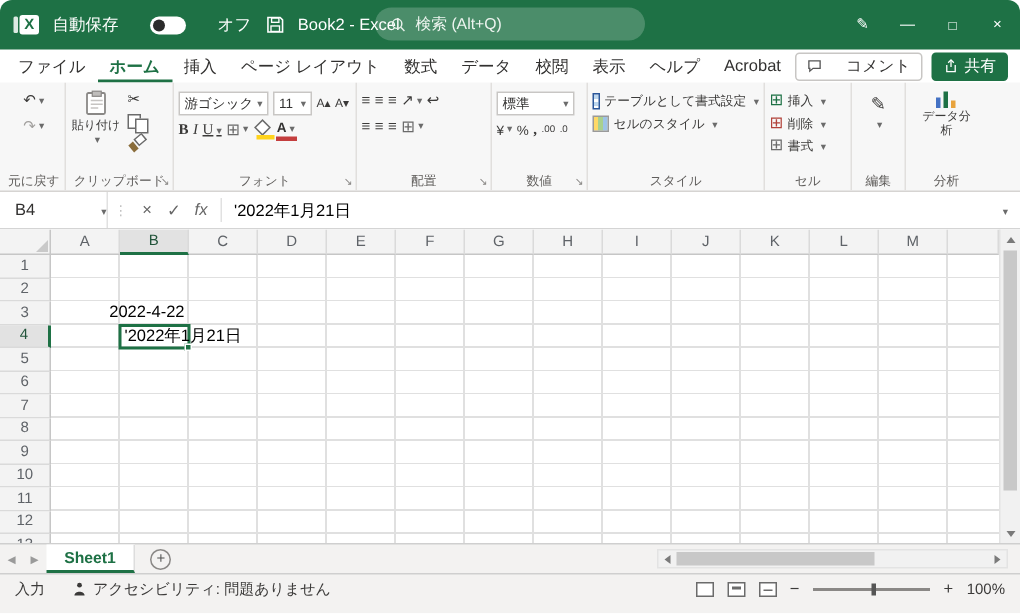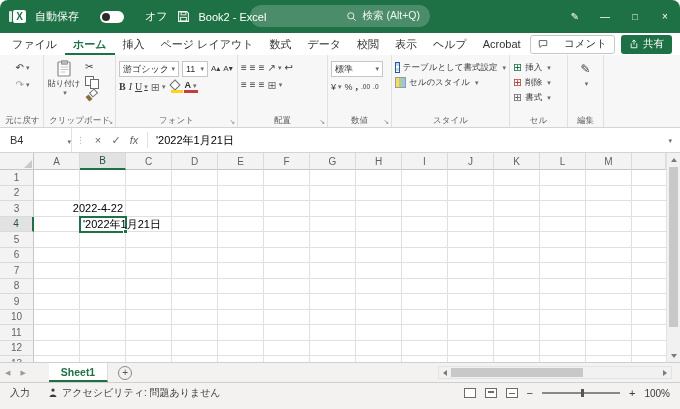--- a/index.html
+++ b/index.html
@@ -17,21 +17,21 @@
              display:flex; align-items:center; justify-content:center; border-radius:2px; margin-left:4px; }
   .xlogo::before { content:""; position:absolute; left:0; top:3px; width:3px; height:11px;
                    background:rgba(255,255,255,.85); border-radius:1px; }
   .autosave { display:flex; align-items:center; gap:21px; }
   .toggle { width:24px; height:12px; background:#fff; border-radius:7px; position:relative; display:inline-block; }
   .knob { position:absolute; left:2px; top:2px; width:8px; height:8px; border-radius:50%; background:#2b2b2b; }
   .tb-save svg { display:block; }
   .doctitle { color:#fff; }
   .search { position:absolute; left:50%; top:5px; transform:translateX(-50%); width:180px; height:22px;
             background:rgba(255,255,255,.20); border-radius:11px; display:flex; align-items:center;
-            gap:6px; padding:0 10px; color:#eef5f0; font-size:10.5px;justify-content:flex-end; }
+            gap:6px; padding:0 10px; color:#eef5f0; font-size:10.5px; }
   .tb-right { margin-left:auto; display:flex; align-items:center; height:100%; }
   .tbbtn { width:30px; height:100%; display:flex; align-items:center; justify-content:center;
            font-size:10px; color:#fff; }
   .tbbtn.max { font-size:9px; }
 
   
   .tabrow { height:22px; background:#fff; display:flex; align-items:stretch; flex:0 0 22px; }
   .tabs { display:flex; align-items:stretch; padding-left:4px; }
   .tab { padding:0 8px; font-size:11px; color:#323130; display:flex; align-items:center; }
   .tab.active { color:#1E7145; font-weight:bold; box-shadow:inset 0 -2px 0 #1E7145; }
@@ -131,21 +131,21 @@
        border-left:3px solid transparent; border-right:3px solid transparent; border-bottom:4px solid #7a7a7a; }
   .varrow.down::after { content:""; display:block; margin:5px auto 0; width:0; height:0;
        border-left:3px solid transparent; border-right:3px solid transparent; border-top:4px solid #7a7a7a; }
   .vtrack { flex:1; }
   .vthumb { margin:1px 2px; height:160px; background:#c8c8c8; }
 
   
   .sheetbar { height:20px; flex:0 0 20px; background:#f3f2f1; border-top:1px solid #cfcfcf;
               display:flex; align-items:stretch; font-size:10.5px; }
   .nav { display:flex; align-items:center; color:#9a9a9a; font-size:7px; padding:0 5px; }
-  .sheettab { margin-left:18px; padding:0 12px; background:#fff; color:#1E7145; font-weight:bold;
+  .sheettab { padding:0 12px; background:#fff; color:#1E7145; font-weight:bold;
               display:flex; align-items:center; border-bottom:2px solid #1E7145;
               border-right:1px solid #ddd; }
   .addsheet { width:14px; height:14px; border:1px solid #8a8886; border-radius:50%; color:#555;
               font-size:10px; line-height:12px; text-align:center; align-self:center; margin-left:10px; }
   .sb-spacer { flex:1; }
   .hscroll { width:234px; align-self:center; height:13px; background:#f1f1f1; border:1px solid #e3e3e3;
              display:flex; align-items:center; margin-right:8px; }
   .harrow { width:12px; height:13px; display:flex; align-items:center; justify-content:center; }
   .harrow.left::after { content:""; width:0; height:0; border-top:3px solid transparent;
        border-bottom:3px solid transparent; border-right:4px solid #7a7a7a; }
@@ -383,20 +383,31 @@
     </div>
 
     <div class="group" style="width:36px">
       <div class="g-body" style="display:flex; flex-direction:column; align-items:center; gap:1px; padding-top:4px">
         <span class="sb" style="font-size:12px">✎</span>
         <span class="sb caret" style="font-size:8.5px"></span>
       </div>
       <div class="g-label">編集</div>
     </div>
 
+    <div class="group" style="width:54px; border-right:none">
+      <div class="g-body" style="display:flex; flex-direction:column; align-items:center; padding-top:2px">
+        <svg width="16" height="13" viewBox="0 0 16 13">
+            <rect x="1" y="5" width="3" height="7" fill="#4472c4"></rect>
+            <rect x="6" y="1" width="3" height="11" fill="#1E7145"></rect>
+            <rect x="11" y="7" width="3" height="5" fill="#e8a33d"></rect>
+          </svg>
+        <span style="font-size:8px; color:#3b3a39; text-align:center; width:40px; line-height:9px">データ分析</span>
+      </div>
+      <div class="g-label">分析</div>
+    </div>
 
   </div>
 
   <div class="fbar">
     <div class="namebox">
       <span class="nm">B4</span>
       <span class="caret"></span>
     </div>
     <span class="fdots">⋮</span>
     <span class="fbtn">×</span>

